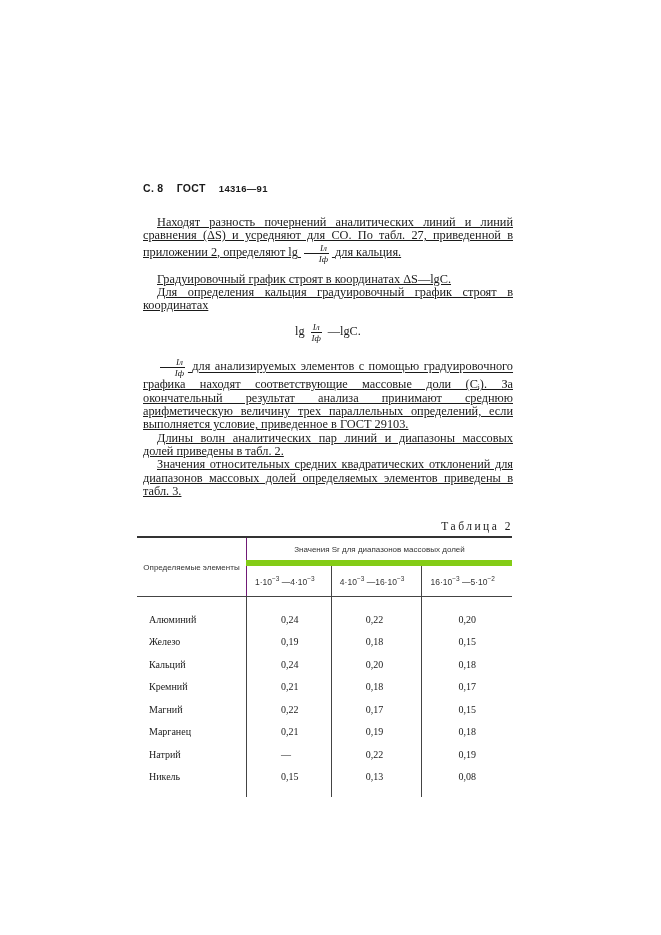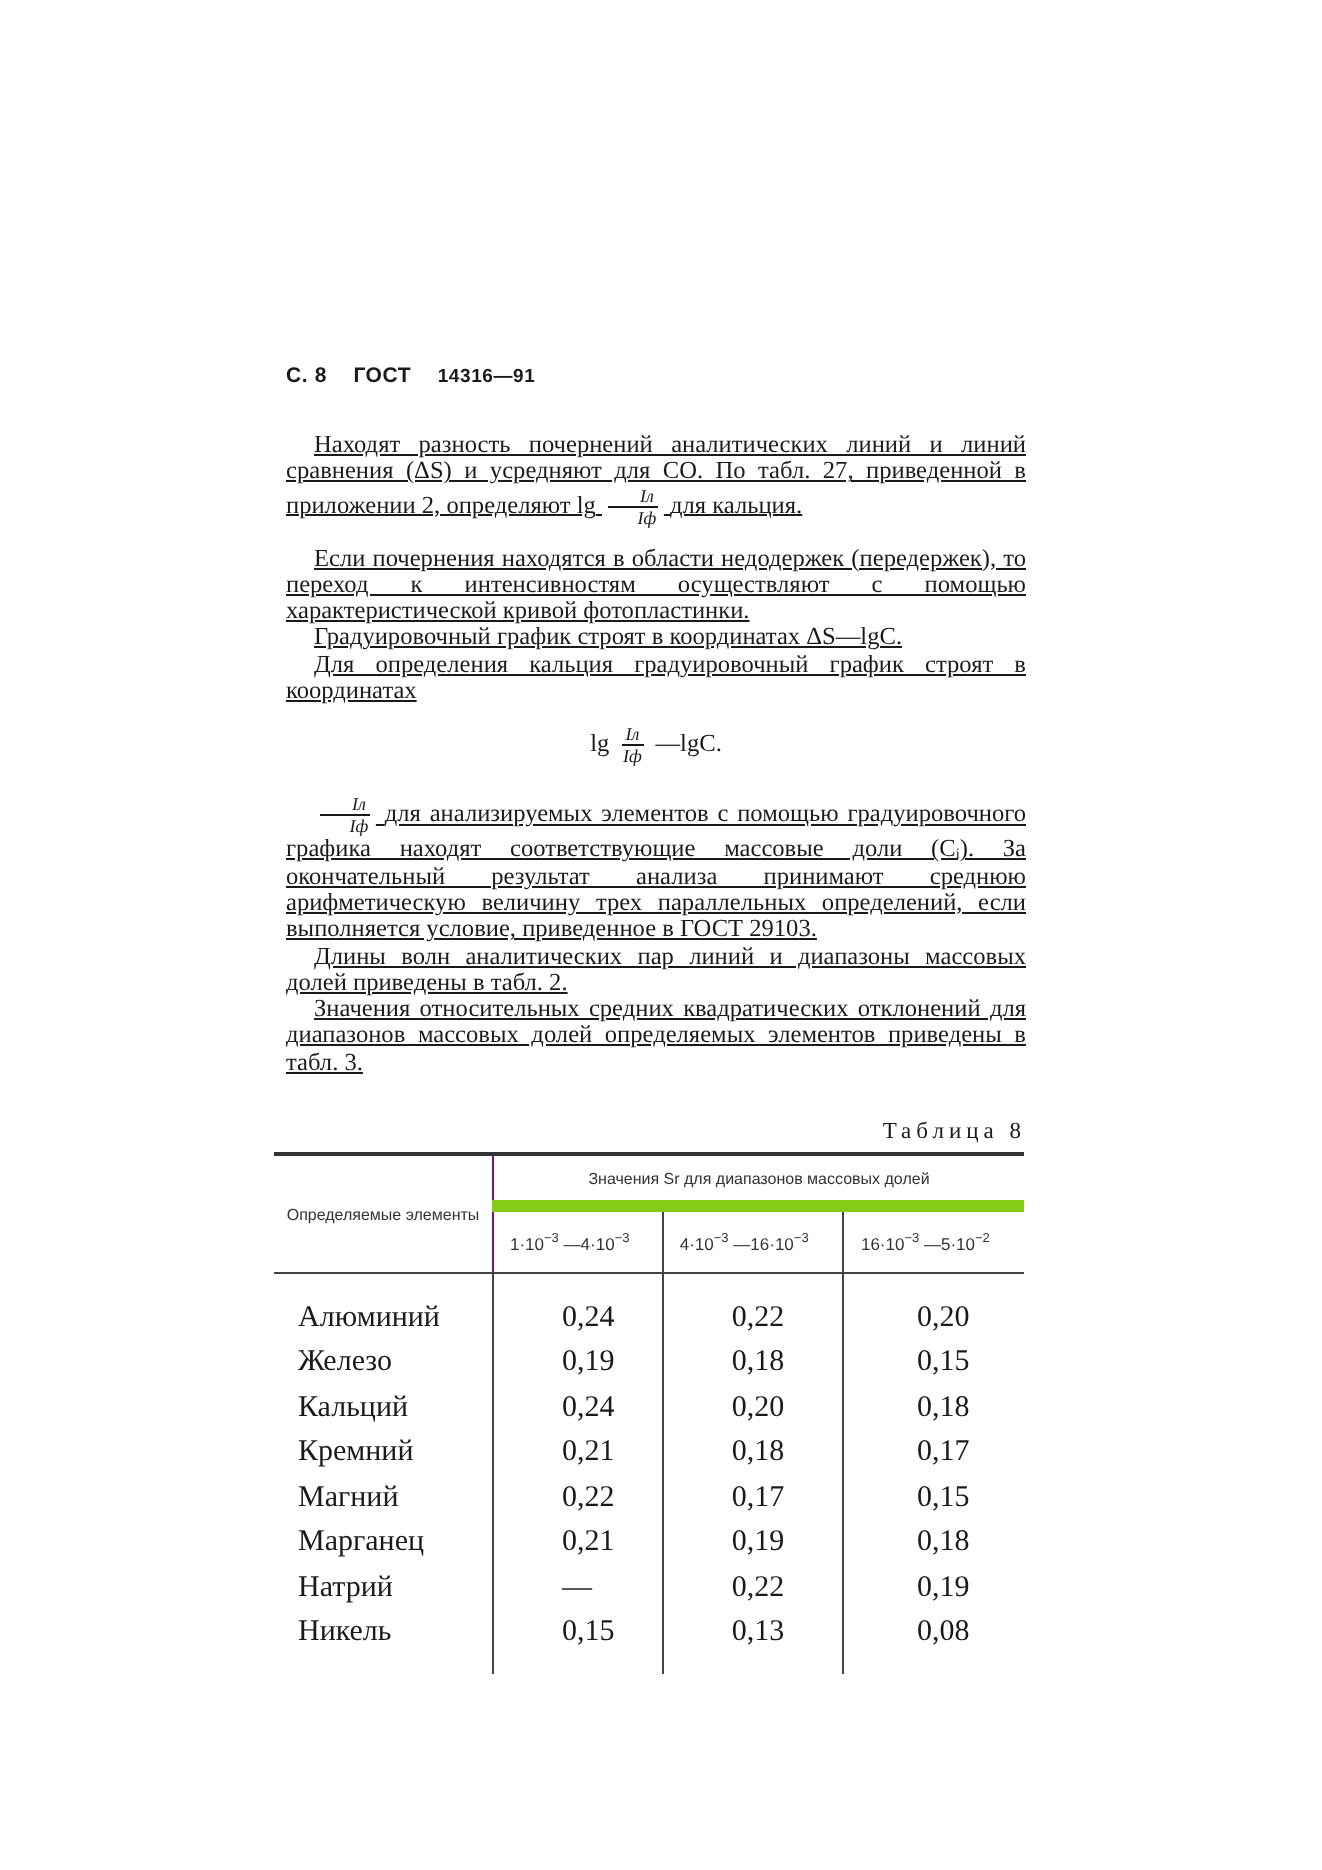--- a/index.html
+++ b/index.html
@@ -24,21 +24,21 @@
   .tcap { text-align: right; font-size: 11.5px; letter-spacing: 2.5px; margin-top: 22px; margin-bottom: 4px; }
   table { width: 375px; border-collapse: collapse; font-family: "Liberation Sans", "DejaVu Sans", sans-serif; }
   .tbl-wrap { margin-left: -6px; }
   thead th { font-weight: normal; font-size: 8px; color: #333; }
   .tophead { border-top: 2px solid #333; }
   th.el { width: 101px; text-align: center; border-right: 1px solid #701a75; border-bottom: 1px solid #444; vertical-align: middle; padding: 0 4px; font-size: 8px; line-height: 9px; }
   th.span { border-bottom: 6px solid #84cc16; height: 20px; font-size: 8px; }
   th.rng { border-bottom: 1px solid #444; border-right: 1px solid #444; height: 28px; font-size: 8.5px; text-align: left; padding-left: 8px; }
   th.rng:last-child { border-right: none; }
   sup { font-size: 6.5px; }
-  td { font-family: "Liberation Serif", "DejaVu Serif", serif; font-size: 15px; height: 20.5px; }
+  td { font-family: "Liberation Serif", "DejaVu Serif", serif; font-size: 10px; height: 20.5px; }
   td.name { padding-left: 12px; border-right: 1px solid #444; }
   td.v { padding-left: 34px; border-right: 1px solid #444; }
   td.v:last-child { border-right: none; padding-left: 36px; }
   tr.first td { padding-top: 12px; }
   tr.last td { padding-bottom: 10px; }
 </style>
 </head>
 <body>
 
 <div class="page">
@@ -47,38 +47,37 @@
     <span>ГОСТ</span>
     <span class="num">14316—91</span>
   </div>
 
   <p class="ind">
     <span>Находят разность почернений аналитических линий   и линий сравнения (ΔS) и усредняют для СО. По табл. 27, приведенной в приложении 2, определяют lg</span>
     <span class="frac"><span class="num">Iл</span><span class="den">Iф</span></span>
     <span>для кальция.</span>
   </p>
   <div class="gap"></div>
-  <p class="ind">Если почернения находятся в области недодержек   (передержек), то переход к интенсивностям осуществляют с помощью характеристической кривой фотопластинки.</p>
   <p class="ind">Градуировочный график строят в координатах ΔS—lgC.</p>
   <p class="ind">Для определения кальция градуировочный график строят в координатах</p>
 
   <div class="formula">
     <span>lg</span>
     <span class="frac"><span class="num">Iл</span><span class="den">Iф</span></span>
     <span>—lgC.</span>
   </div>
 
   <p class="ind">
     <span class="frac"><span class="num">Iл</span><span class="den">Iф</span></span>
     <span>для анализируемых элементов с помощью градуировочного графика находят соответствующие массовые доли (Cᵢ). За окончательный результат анализа принимают среднюю арифметическую величину трех параллельных определений, если выполняется условие, приведенное в ГОСТ 29103.</span>
   </p>
   <p class="ind">Длины волн аналитических пар линий и диапазоны массовых долей приведены в табл. 2.</p>
   <p class="ind">Значения относительных средних квадратических отклонений для диапазонов массовых долей определяемых элементов приведены в табл. 3.</p>
 
-  <div class="tcap">Таблица 8</div>
+  <div class="tcap">Таблица 2</div>
 
   <div class="tbl-wrap">
   <table>
     <thead>
       <tr class="tophead">
         <th class="el" rowspan="2">Определяемые элементы</th>
         <th class="span" colspan="3">Значения Sr для диапазонов массовых долей</th>
       </tr>
       <tr>
         <th class="rng"><span>1·10</span><sup>−3</sup><span> —4·10</span><sup>−3</sup></th>

